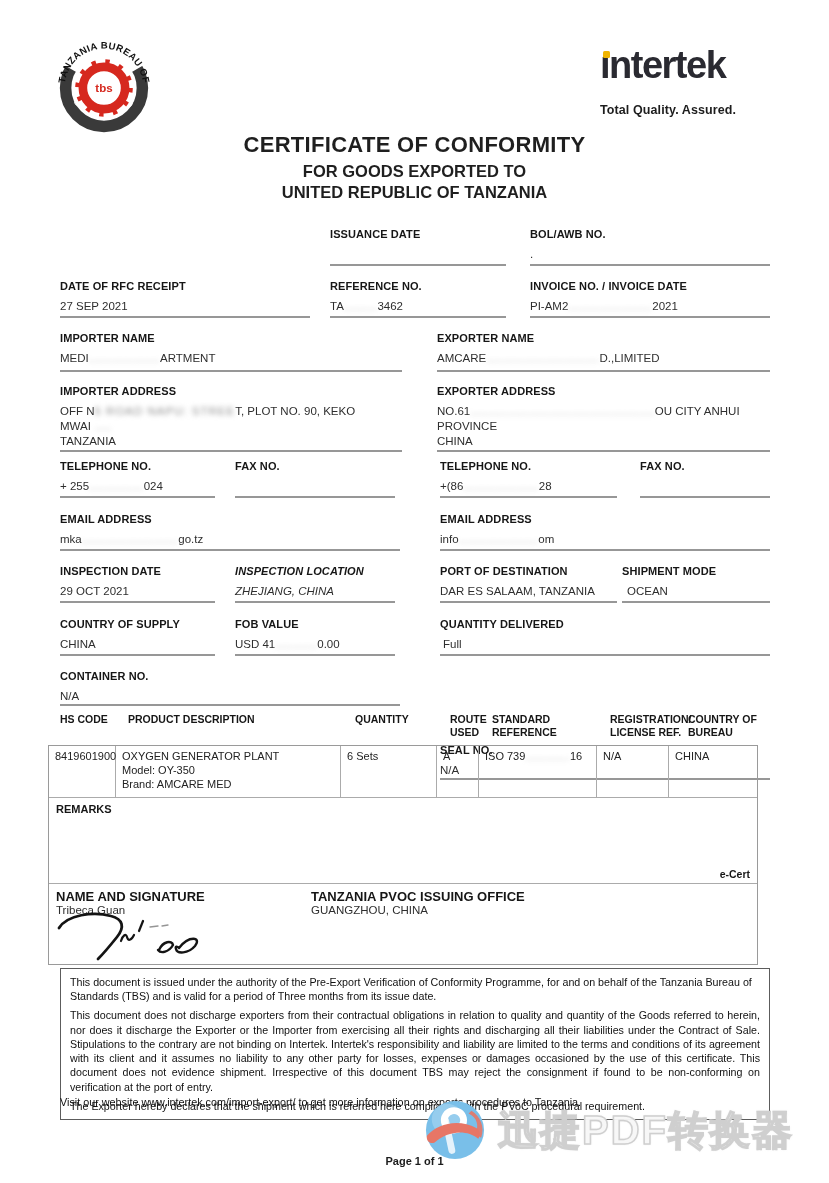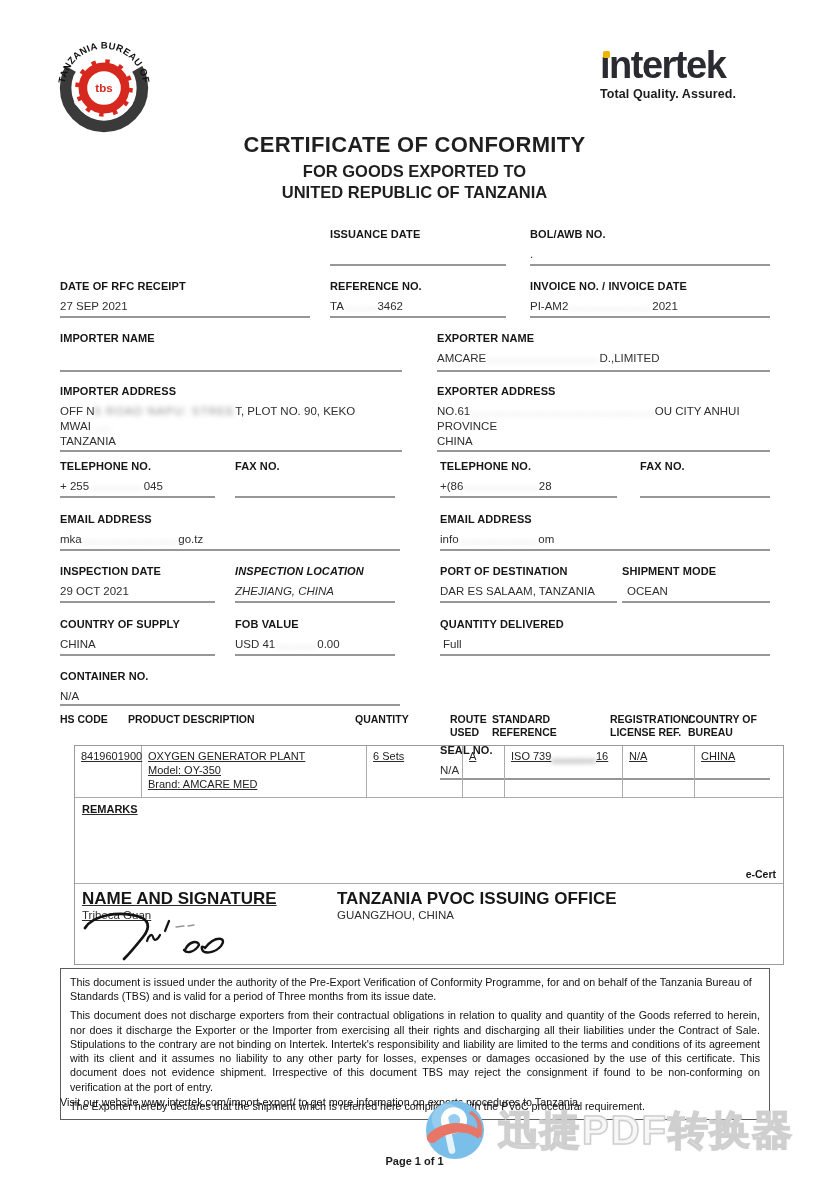--- a/index.html
+++ b/index.html
@@ -7,44 +7,44 @@
   .page {
     position:relative; width:829px; height:1183px; margin:0 auto;
     background:#ffffff; overflow:hidden;
     font-family:"Liberation Sans", sans-serif; color:#2b2b2b;
   }
   
   .tbs-logo { position:absolute; left:52px; top:40px; }
   .intertek { position:absolute; left:600px; top:46px; width:200px; }
   .intertek-word { position:relative; font-size:38px; font-weight:700; letter-spacing:-1.5px; color:#2a2a31; line-height:1; }
   .intertek-dot { position:absolute; left:3px; top:5px; width:7px; height:7px; background:#f0b400; border-radius:1.5px; }
-  .intertek-tagline { margin-top:3px; font-size:12.5px; font-weight:700; color:#1d1d1d; letter-spacing:0.1px; }
+  .intertek-tagline { margin-top:19px; font-size:12.5px; font-weight:700; color:#1d1d1d; letter-spacing:0.1px; }
   
   .title { position:absolute; left:0; right:0; top:132px; text-align:center; color:#1f1f1f; }
   .title .t1 { font-size:22px; font-weight:700; letter-spacing:0.3px; }
   .title .t2 { font-size:16.5px; font-weight:700; margin-top:4px; }
   .title .t3 { font-size:16.5px; font-weight:700; margin-top:2px; }
   
   .fld { position:absolute; border-bottom:2px solid #979797; }
   .lbl { font-size:11px; font-weight:700; color:#161616; letter-spacing:0.1px; }
   .val { font-size:11.5px; color:#2e2e2e; margin-top:7px; min-height:15px; line-height:15px; }
   .val.multi { line-height:15px; }
   .rx { filter:blur(2.5px); color:#8f8f8f; letter-spacing:1px; }
   
   .th { position:absolute; font-size:10.5px; font-weight:700; color:#161616; line-height:1.2; }
-  .main-box { position:absolute; left:74px; top:745px; width:710px; height:220px; border:1px solid #9a9a9a;text-decoration:underline; }
+  .main-box { position:absolute; left:48px; top:745px; width:710px; height:220px; border:1px solid #9a9a9a; }
   .trow { display:flex; height:52px; border-bottom:1px solid #ababab; }
   .tcell { border-right:1px solid #ababab; padding:3px 6px; font-size:11px; color:#222; line-height:14px; }
   .tcell:last-child { border-right:none; }
   .remarks-area { position:relative; height:86px; border-bottom:1px solid #ababab; padding:5px 7px; }
   .remarks-lbl { font-size:11px; font-weight:700; color:#161616; }
   .ecert { position:absolute; right:7px; bottom:3px; font-size:10.5px; font-weight:700; color:#161616; }
   .sig-area { position:relative; height:80px; padding:5px 7px; }
   .sig-col2 { position:absolute; left:262px; top:5px; }
-  .sig-name-lbl, .sig-off-lbl { font-size:17px; font-weight:700; color:#161616; }
+  .sig-name-lbl, .sig-off-lbl { font-size:13px; font-weight:700; color:#161616; }
   .sig-name, .sig-off { font-size:11.5px; color:#2e2e2e; }
   .sig-scrawl { position:absolute; left:4px; top:24px; }
   
   .legal-box { position:absolute; left:60px; top:968px; width:710px; border:1px solid #5c5c5c; padding:6px 9px 5px 9px; }
   .legal-box p { font-size:10.7px; color:#111; line-height:1.33; margin-bottom:5px; }
   .legal-box p.just { text-align:justify; }
   .legal-box p:last-child { margin-bottom:1px; }
   .website { position:absolute; left:60px; top:1096px; font-size:10.8px; color:#111; }
   
   .watermark { position:absolute; left:424px; top:1099px; display:flex; align-items:center; }
@@ -114,20 +114,21 @@
     <div class="lbl">REFERENCE NO.</div>
     <div class="val"><span>TA</span><span class="rx">........</span><span>3462</span></div>
   </div>
   <div class="fld" style="left:530px;top:280px;width:240px;height:38px;">
     <div class="lbl">INVOICE NO. / INVOICE DATE</div>
     <div class="val"><span>PI-AM2</span><span class="rx">....................</span><span>2021</span></div>
   </div>
 
   <div class="fld" style="left:60px;top:332px;width:342px;height:40px;">
     <div class="lbl">IMPORTER NAME</div>
+    <div class="val"><span>MEDI</span><span class="rx">.................</span><span>ARTMENT</span></div>
   </div>
   <div class="fld" style="left:437px;top:332px;width:333px;height:40px;">
     <div class="lbl">EXPORTER NAME</div>
     <div class="val"><span>AMCARE</span><span class="rx">...........................</span><span>D.,LIMITED</span></div>
   </div>
 
   <div class="fld" style="left:60px;top:385px;width:342px;height:67px;">
     <div class="lbl">IMPORTER ADDRESS</div>
     <div class="val multi"><span>OFF N</span><span class="rx">5 ROAD NAPU: STREE</span><span>T, PLOT NO. 90, KEKO</span><br>
       <span>MWAI</span><span class="rx"> ....</span><br>
@@ -137,21 +138,21 @@
   <div class="fld" style="left:437px;top:385px;width:333px;height:67px;">
     <div class="lbl">EXPORTER ADDRESS</div>
     <div class="val multi"><span>NO.61</span><span class="rx">............................................</span><span>OU CITY ANHUI</span><br>
       <span>PROVINCE</span><br>
       <span>CHINA</span>
     </div>
   </div>
 
   <div class="fld" style="left:60px;top:460px;width:155px;height:38px;">
     <div class="lbl">TELEPHONE NO.</div>
-    <div class="val"><span>+ 255</span><span class="rx">.............</span><span>045</span></div>
+    <div class="val"><span>+ 255</span><span class="rx">.............</span><span>024</span></div>
   </div>
   <div class="fld" style="left:235px;top:460px;width:160px;height:38px;">
     <div class="lbl">FAX NO.</div>
     <div class="val"></div>
   </div>
   <div class="fld" style="left:440px;top:460px;width:177px;height:38px;">
     <div class="lbl">TELEPHONE NO.</div>
     <div class="val"><span>+(86</span><span class="rx">..................</span><span>28</span></div>
   </div>
   <div class="fld" style="left:640px;top:460px;width:130px;height:38px;">

